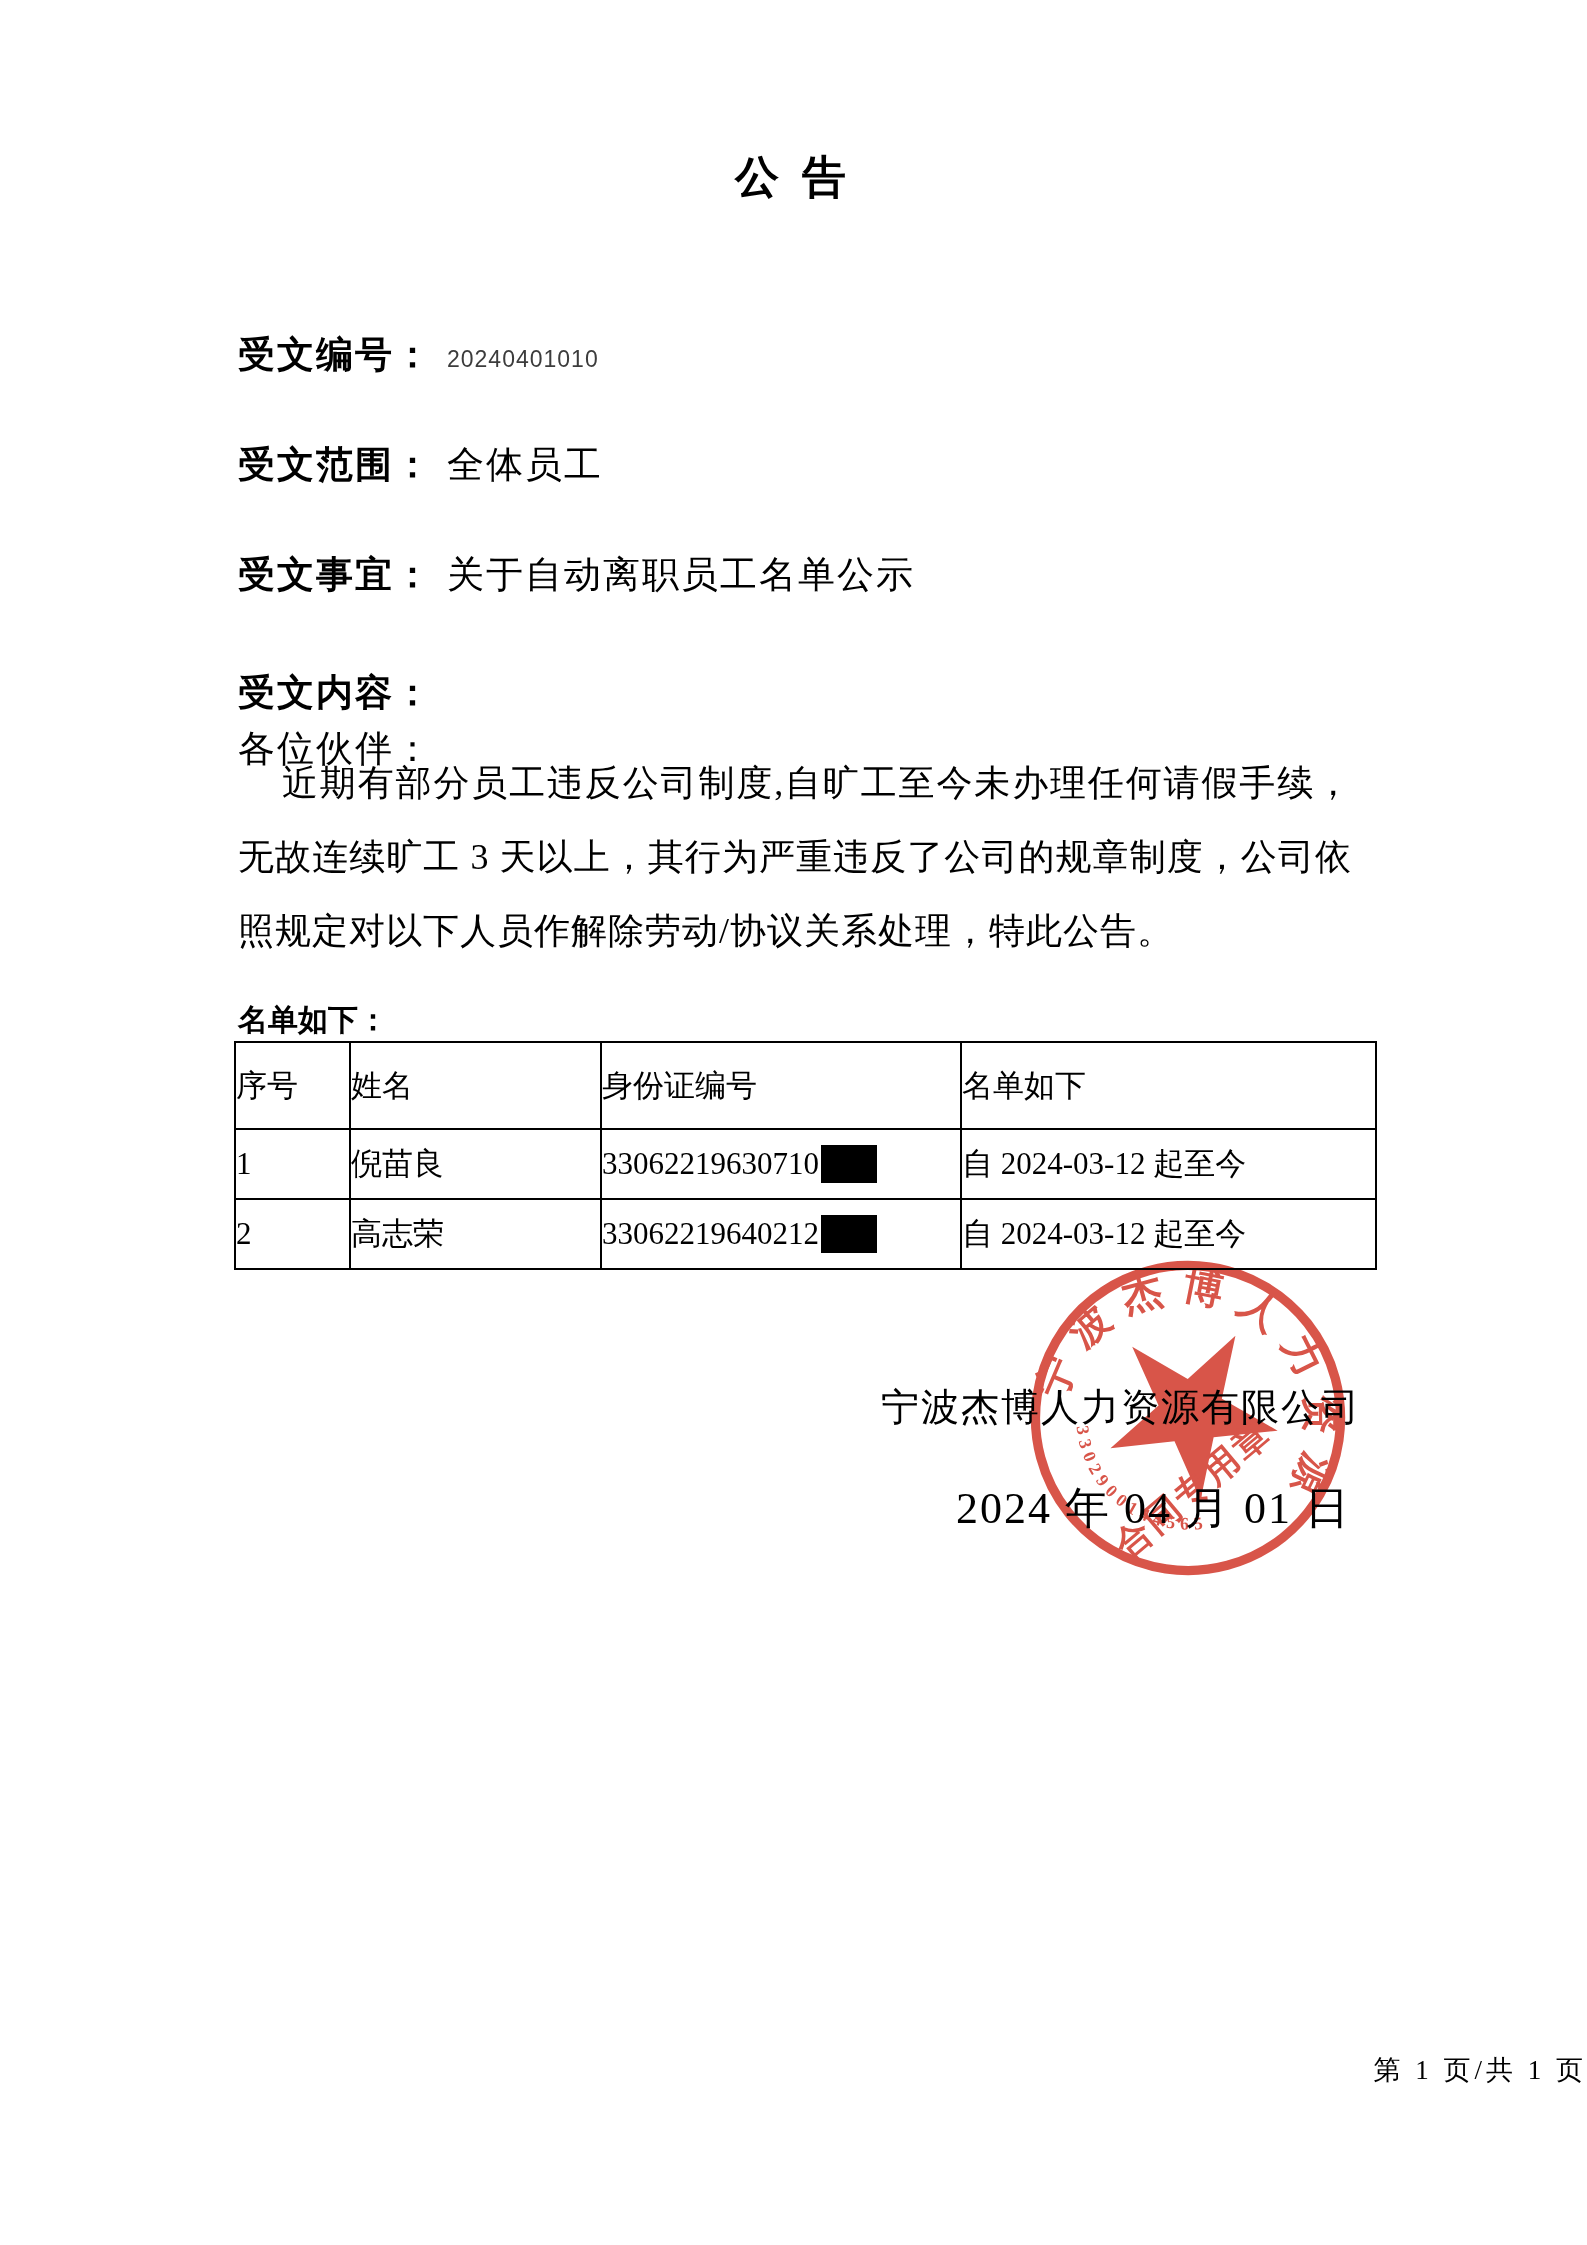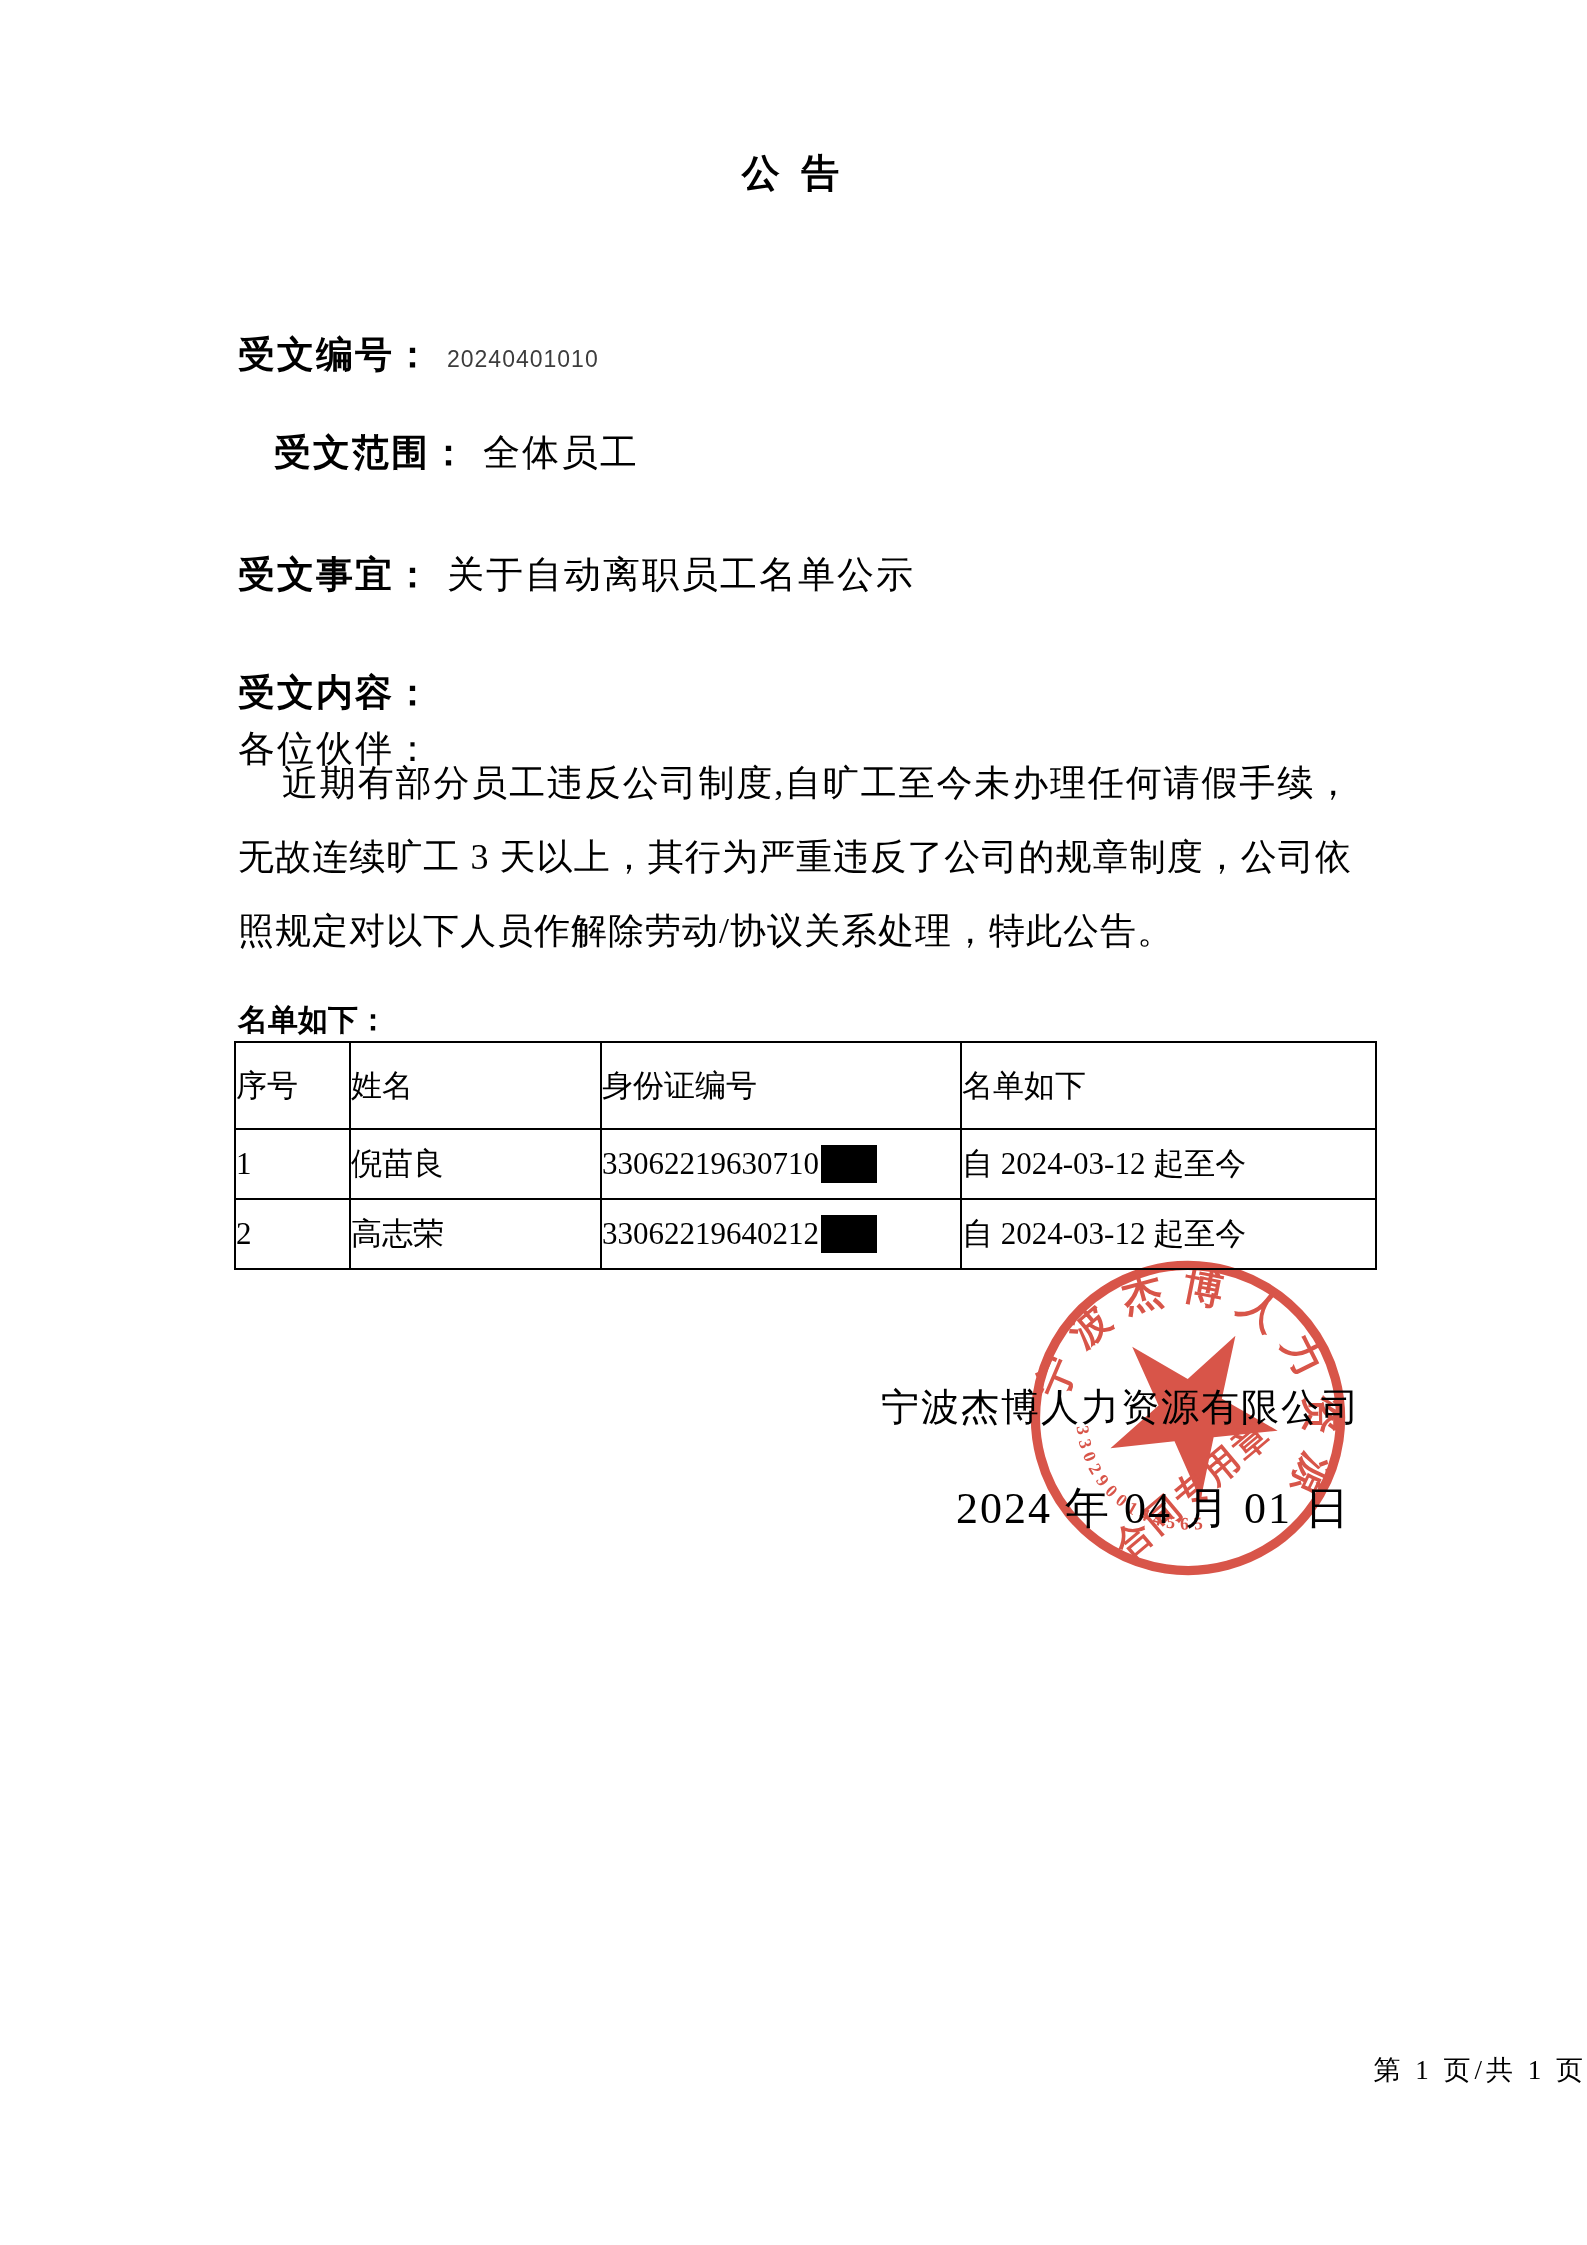--- a/index.html
+++ b/index.html
@@ -11,40 +11,40 @@
     background: #ffffff;
     overflow: hidden;
     font-family: "Liberation Serif", "DejaVu Serif", serif;
     color: #000;
   }
   .doc-title {
     position: absolute;
     top: 148px; left: 0;
     width: 100%;
     text-align: center;
-    font-size: 38px;
+    font-size: 44px;
     font-weight: bold;
     letter-spacing: 6px;
     margin: 0;
   }
   .meta-line {
     position: absolute;
     left: 238px;
     font-size: 37px;
     white-space: nowrap;
   }
   .meta-label { font-weight: bold; letter-spacing: 2px; }
   .meta-value { margin-left: 14px; font-weight: normal; letter-spacing: 2px; }
   .meta-value.sans {
     font-family: "Liberation Sans", "DejaVu Sans", sans-serif;
     font-size: 23px;
     color: #3c3c3c;
     letter-spacing: 1px;
   }
-  .m1 { top: 330px; } .m2 { top: 428px; margin-left: 36px; } .m3 { top: 550px; }
+  .m1 { top: 330px; } .m2 { top: 440px; } .m3 { top: 550px; }
   .m4 { top: 668px; } .m5 { top: 724px; }
   .m5 .meta-label { font-weight: normal; }
   .body-paragraph {
     position: absolute;
     top: 746px; left: 238px;
     width: 1114px;
     margin: 0;
     font-size: 36px;
     line-height: 74px;
     text-align: justify;

